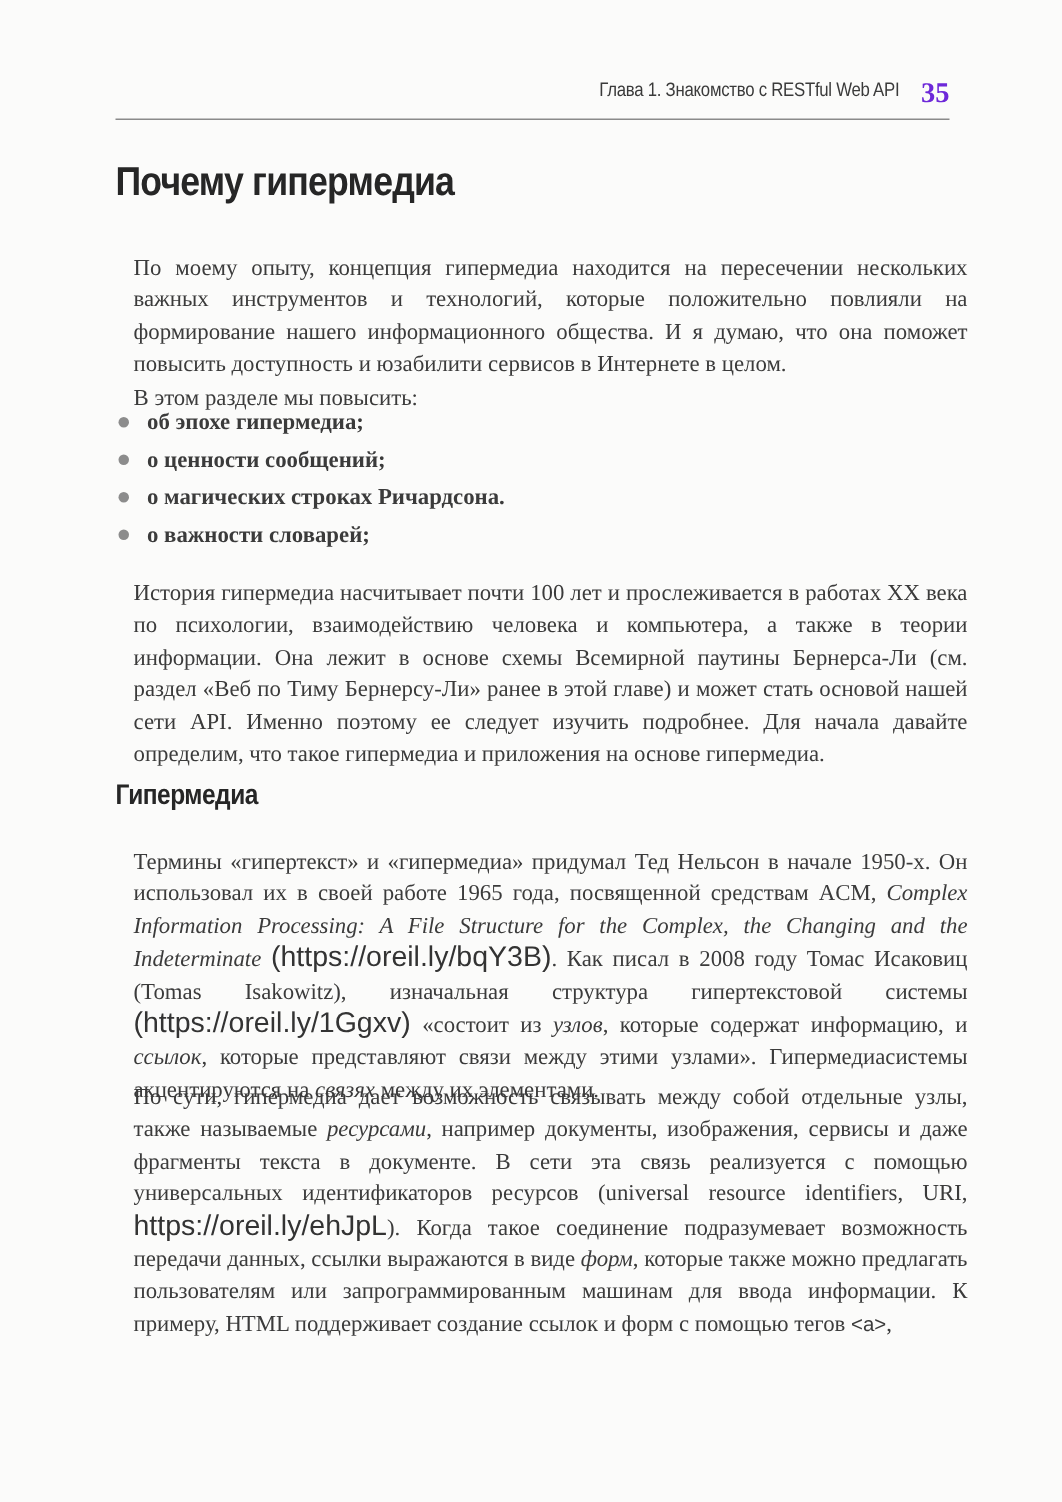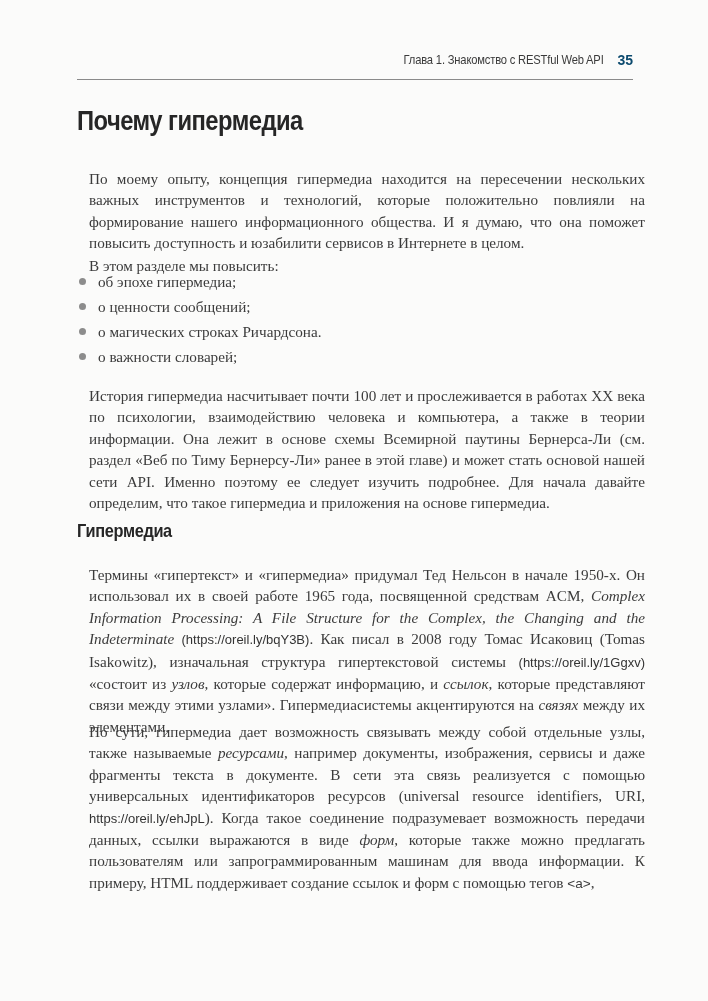--- a/index.html
+++ b/index.html
@@ -16,22 +16,22 @@
     position: absolute; top: 52px; right: 0;
     display: flex; align-items: flex-start;
   }
   .rh-title {
     font-family: "Liberation Sans", "DejaVu Sans", sans-serif;
     font-size: 13px; color: #3a3a3a; letter-spacing: -0.2px;
     transform: scaleX(0.86); transform-origin: right;
     margin-right: 14px;
   }
   .rh-num {
-    font-family: Liberation Sans, sans-serif;
-    font-weight: bold; font-size: 14px; color: #0c4a6e;
+    font-family: Liberation Serif, serif;
+    font-weight: bold; font-size: 19px; color: #6d28d9;
   }
   .rule {
     position: absolute; top: 79px; left: 0; width: 556px;
     height: 1px; background: #8a8a8a;
   }
   h1 {
     position: absolute; top: 106px; left: 0; margin: 0;
     font-family: "Liberation Sans", "DejaVu Sans", sans-serif;
     font-weight: bold; font-size: 27px; color: #262626;
     letter-spacing: -0.6px;
@@ -46,29 +46,30 @@
     transform: scaleX(0.86); transform-origin: left;
     white-space: nowrap;
   }
   p {
     position: absolute; left: 0; width: 556px; margin: 12px;
     font-size: 15.2px; line-height: 21.4px; color: #3b3b3b;
     text-align: justify; hyphens: manual;
   }
   .url {
     font-family: "Liberation Sans", "DejaVu Sans", sans-serif;
-    font-size: 13px; color: #333;
+    font-size: 19px; color: #333;
   }
   .code {
     font-family: "Liberation Sans", "DejaVu Sans", sans-serif;
     font-size: 13.6px;
   }
   ul {
     position: absolute; left: 0; margin: 0; padding: 0;
     list-style: none;
+    font-weight: bold;
   }
   ul li {
     position: relative; padding-left: 21px;
     font-size: 15.2px; height: 25px; line-height: 21px; color: #3b3b3b;
   }
   ul li .bullet {
     position: absolute; left: 2px; top: 7px;
     width: 7px; height: 7px; border-radius: 50%;
     background: #8c8c8c;
   }

